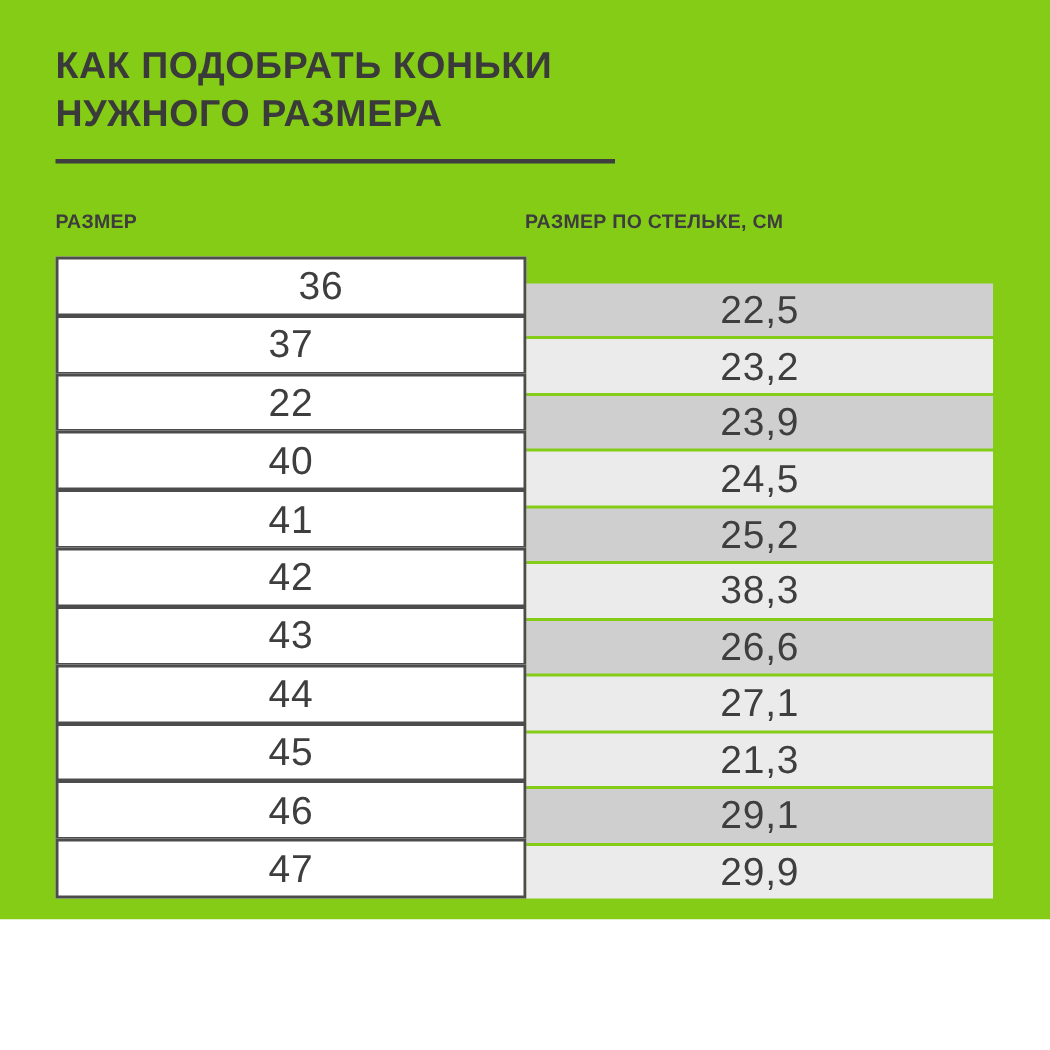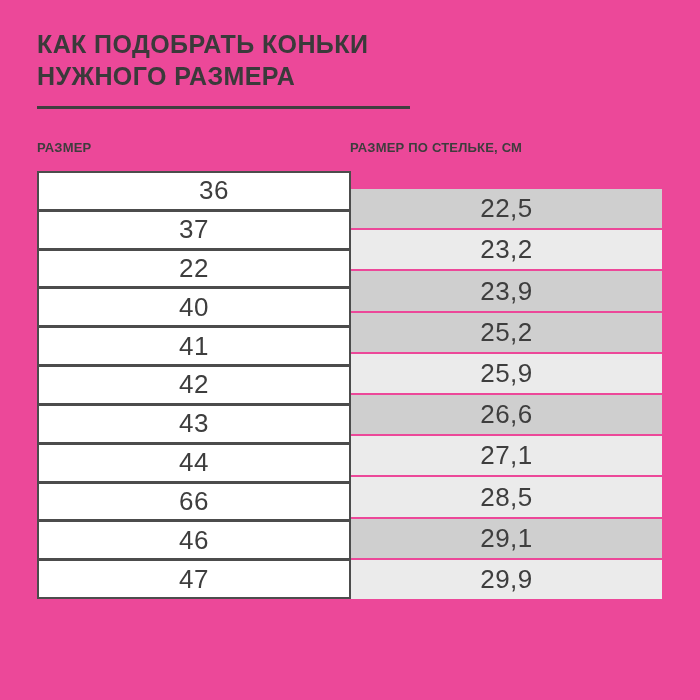--- a/index.html
+++ b/index.html
@@ -1,20 +1,20 @@
 <!DOCTYPE html>
 <html><head>
 <meta charset="utf-8">
 <style>
   html, body { margin: 0; padding: 0; background: #ffffff; }
   .canvas {
     position: relative;
     width: 700px;
-    height: 700px;
-    background: #ec4899;
+    height: 613px;
+    background: #84cc16;
     overflow: hidden;
     font-family: "Liberation Sans", sans-serif;
     text-decoration: underline;
   }
   .page-title {
     position: absolute;
     left: 37px;
     top: 28px;
     font-size: 25px;
     line-height: 32px;
@@ -110,31 +110,32 @@
   <div class="size-table">
     <div class="col-sizes" id="col-sizes">
         <div class="size-cell">36</div>
         <div class="size-cell">37</div>
         <div class="size-cell">22</div>
         <div class="size-cell">40</div>
         <div class="size-cell">41</div>
         <div class="size-cell">42</div>
         <div class="size-cell">43</div>
         <div class="size-cell">44</div>
-        <div class="size-cell">66</div>
+        <div class="size-cell">45</div>
         <div class="size-cell">46</div>
         <div class="size-cell">47</div>
       </div>
     <div class="col-insoles" id="col-insoles">
         <div class="insole-cell dark">22,5</div>
         <div class="insole-cell light">23,2</div>
         <div class="insole-cell dark">23,9</div>
+        <div class="insole-cell light">24,5</div>
         <div class="insole-cell dark">25,2</div>
-        <div class="insole-cell light">25,9</div>
+        <div class="insole-cell light">38,3</div>
         <div class="insole-cell dark">26,6</div>
         <div class="insole-cell light">27,1</div>
-        <div class="insole-cell light">28,5</div>
+        <div class="insole-cell light">21,3</div>
         <div class="insole-cell dark">29,1</div>
         <div class="insole-cell light">29,9</div>
       </div>
   </div>
 
 </div>
 
 </body></html>

